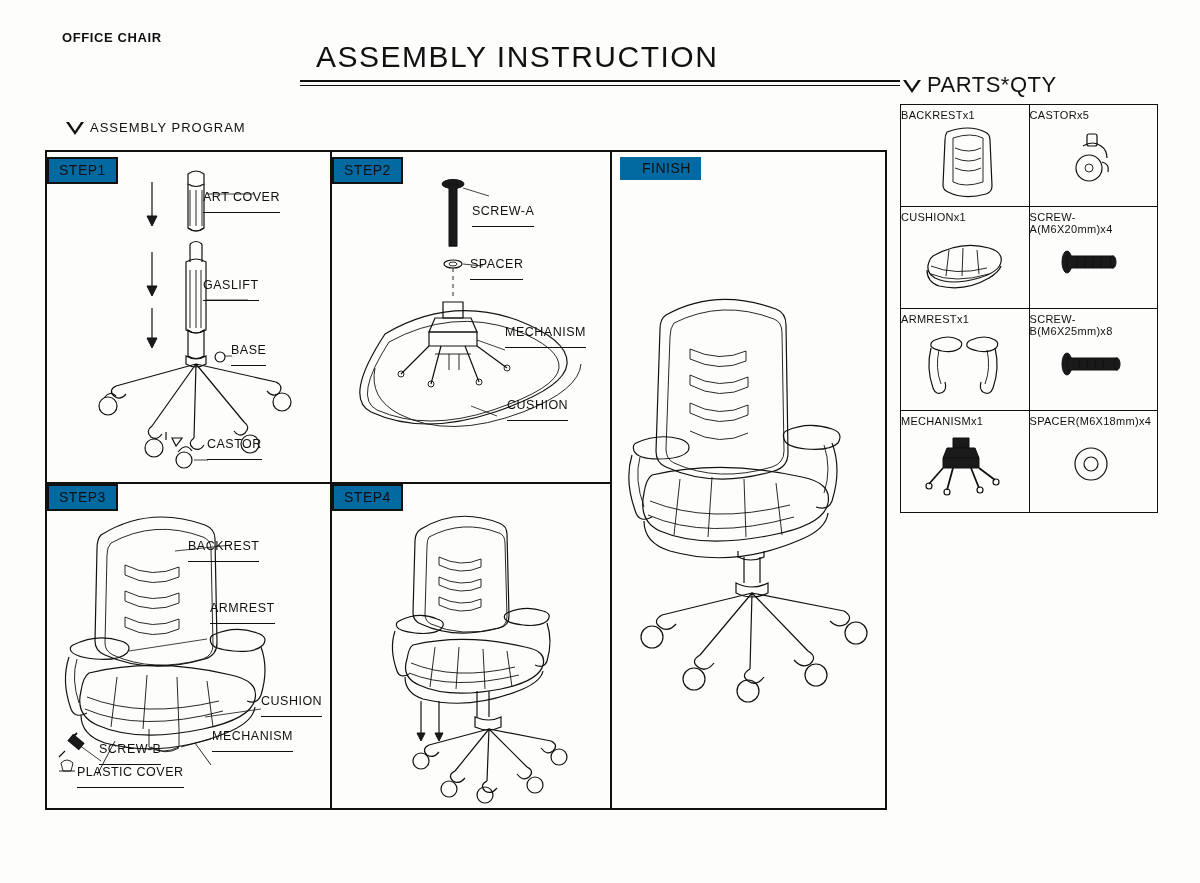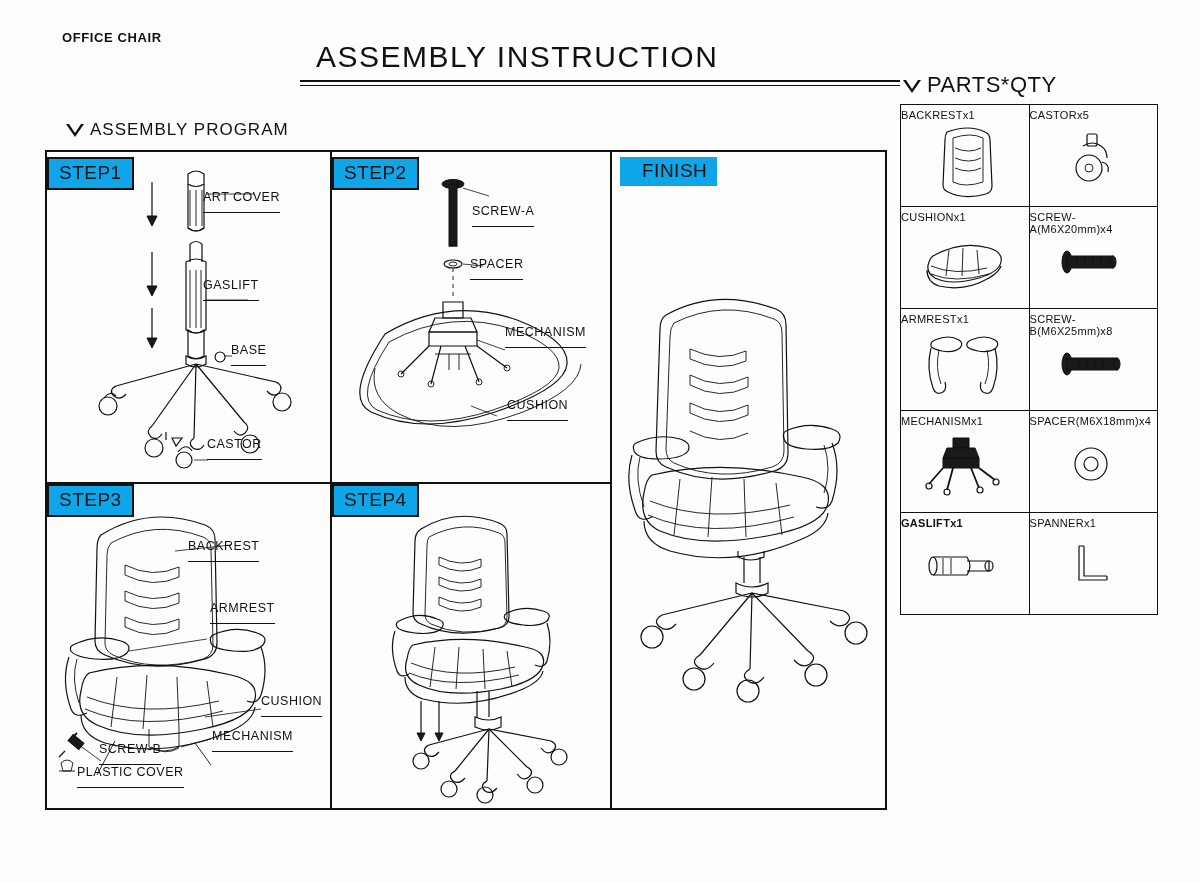--- a/index.html
+++ b/index.html
@@ -70,40 +70,40 @@
     left:-6px; top:-13px;
     width:0;height:0;
     border-left: 6px solid transparent;
     border-right: 6px solid transparent;
     border-top: 9px solid #fdfdfb;
   }
   
   .ap-heading {
     position: absolute;
     left: 66px; top: 120px;
-    font-size: 17px;
+    font-size: 13px;
     letter-spacing: 1px;
   }
   .program-box {
     position: absolute;
     left: 45px; top: 150px;
     width: 842px; height: 660px;
     border: 2px solid #111;
     box-sizing: border-box;
   }
   .vline-1 { position:absolute; left: 330px; top: 150px; width:0; height: 660px; border-left: 2px solid #111; }
   .vline-2 { position:absolute; left: 610px; top: 150px; width:0; height: 660px; border-left: 2px solid #111; }
   .hline-1 { position:absolute; left: 45px; top: 482px; width: 565px; height: 0; border-top: 2px solid #111; }
 
   .step-tag {
     position: absolute;
     border: 2px solid #111;
     padding: 3px 10px 4px 10px;
-    background: #0ea5e9;
-    font-size: 19px;
+    background: #0369a1;
+    font-size: 14px;
     letter-spacing: .5px;
   }
   #step1-tag { left: 47px; top: 157px; }
   #step2-tag { left: 332px; top: 157px; }
   #finish-tag { left: 612px; top: 157px; border:none; padding-left:22px;margin-left:8px; }
   #step3-tag { left: 47px; top: 484px; }
   #step4-tag { left: 332px; top: 484px; }
 
   .callout {
     position: absolute;
@@ -536,40 +536,16 @@
           <span class="cell-art">
             <svg width="100" height="72" viewBox="0 0 100 72">
               <circle class="ln" cx="48" cy="34" r="16"></circle>
               <circle class="ln" cx="48" cy="34" r="7"></circle>
             </svg>
           </span>
         </td>
       </tr>
 
 
-      <tr>
-        <td>
-          <span class="cell-label bold">GASLIFTx1</span>
-          <span class="cell-art">
-            <svg width="100" height="72" viewBox="0 0 100 72">
-              <ellipse class="ln" cx="18" cy="34" rx="4" ry="9"></ellipse>
-              <path class="ln" d="M18 25 l34 0 q6 9 0 18 l-34 0"></path>
-              <path class="ln" d="M52 29 l22 0 l0 10 l-22 0"></path>
-              <ellipse class="ln" cx="74" cy="34" rx="4" ry="5"></ellipse>
-              <path class="ln-thin" d="M28 26 l0 16 M36 26 l0 16"></path>
-            </svg>
-          </span>
-        </td>
-        <td>
-          <span class="cell-label">SPANNERx1</span>
-          <span class="cell-art">
-            <svg width="100" height="72" viewBox="0 0 100 72">
-              <path class="ln" d="M36 14 l0 34 l28 0"></path>
-              <path class="ln" d="M41 14 l0 30 l23 0"></path>
-              <path class="ln" d="M36 14 l5 0 M64 48 l0 -4"></path>
-            </svg>
-          </span>
-        </td>
-      </tr>
 
     </tbody>
   </table>
 </div>
 
 </body></html>

